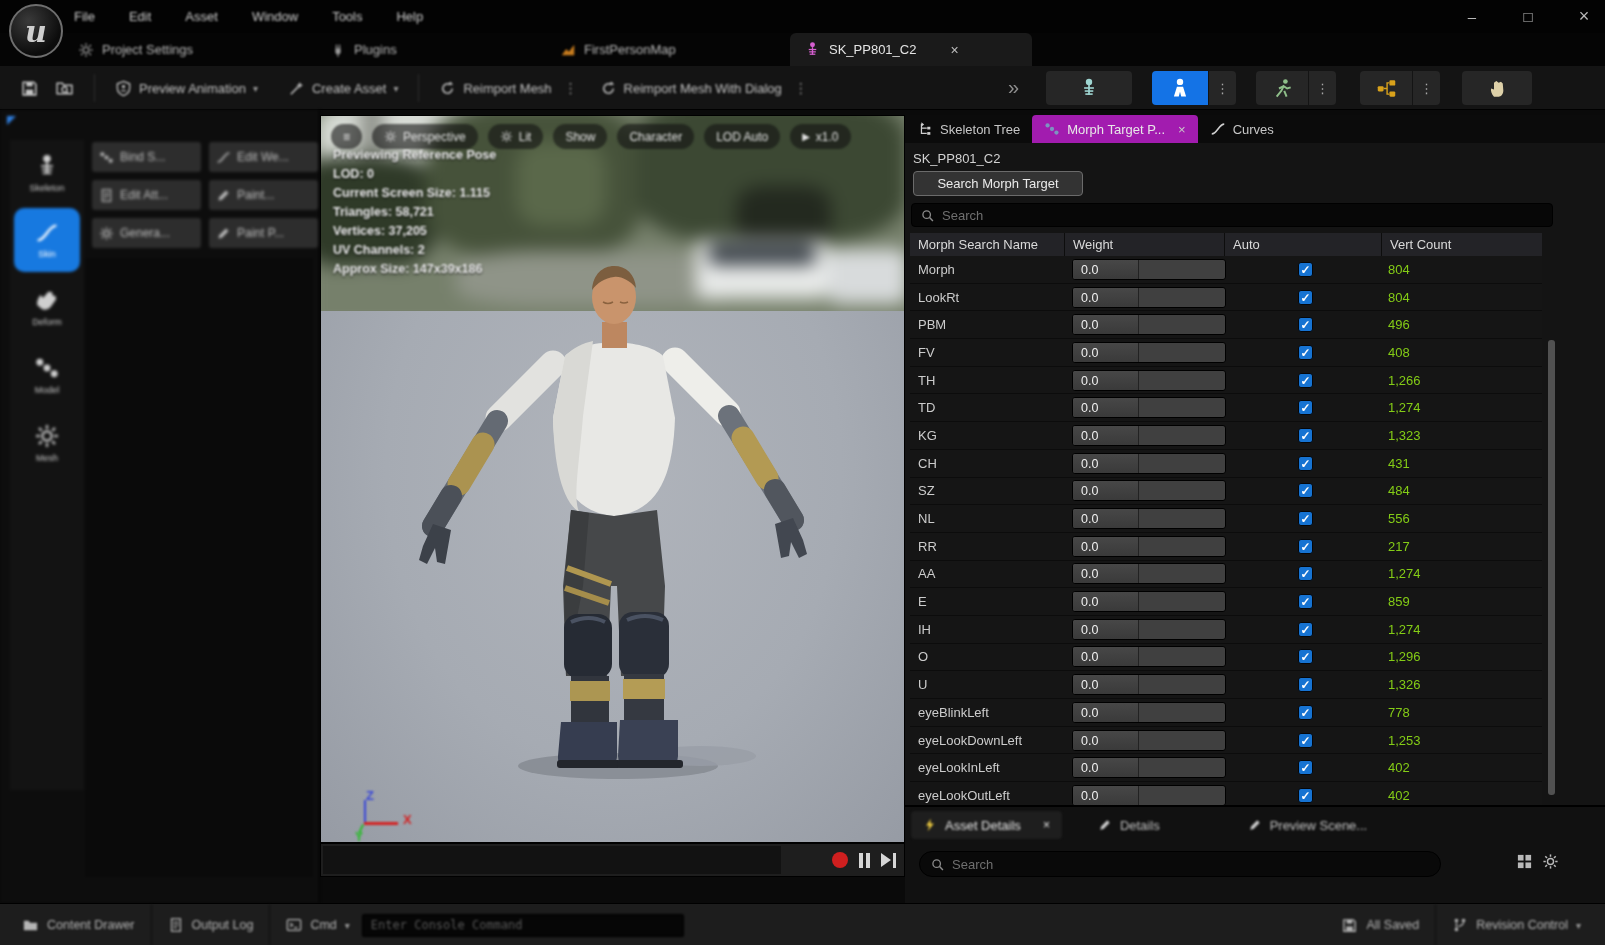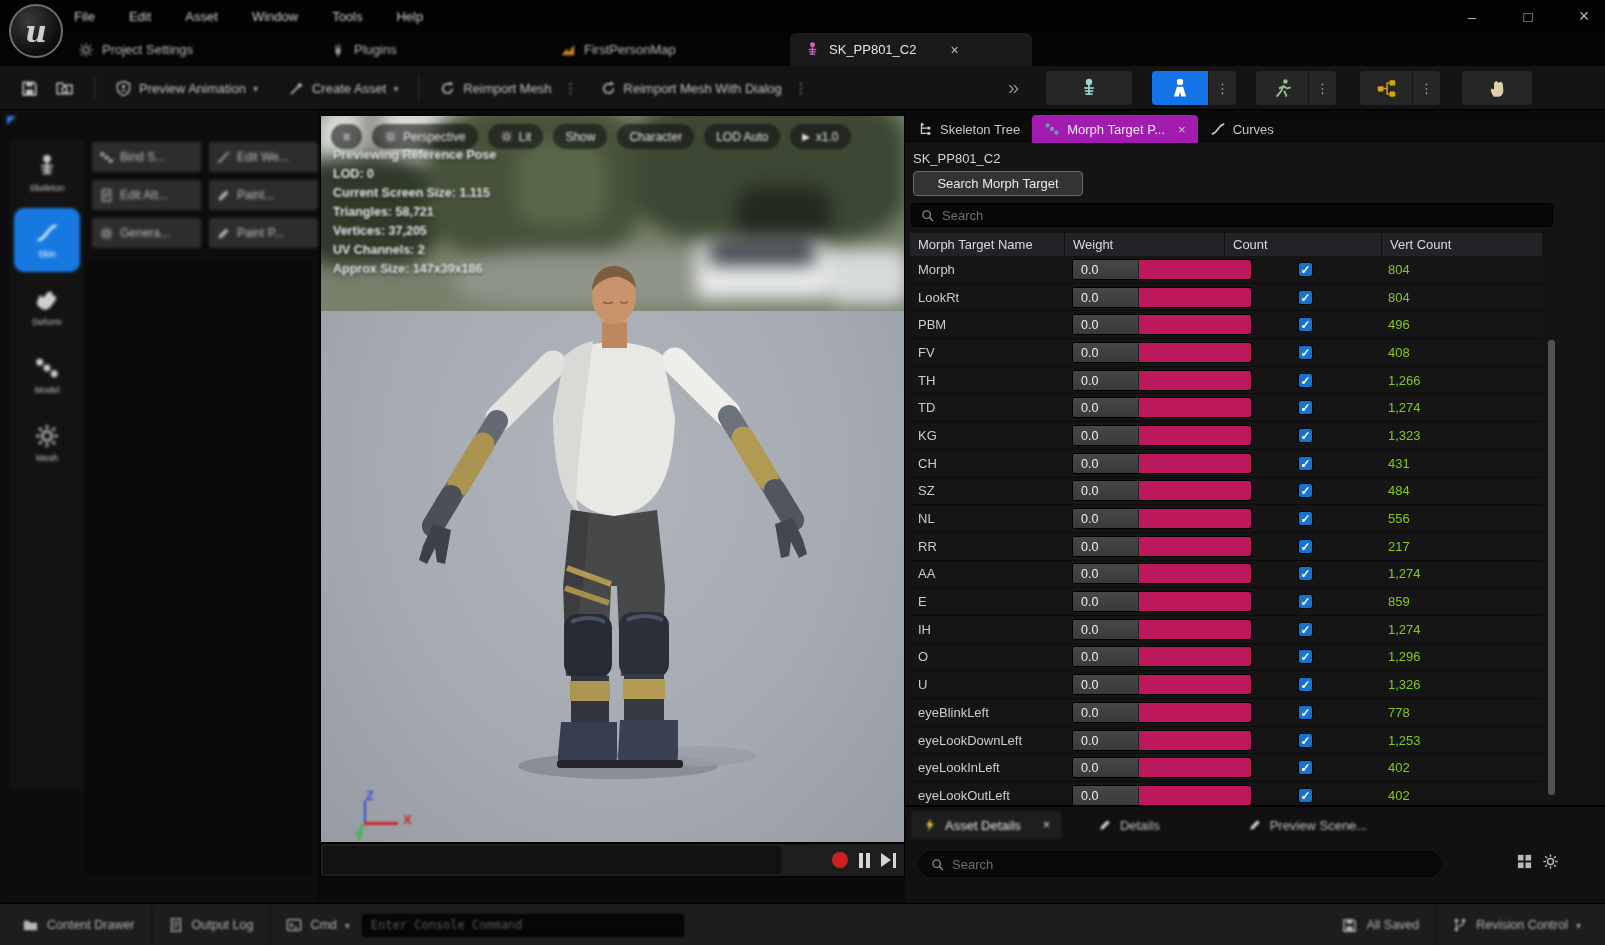--- a/index.html
+++ b/index.html
@@ -92,21 +92,21 @@
   .rp-asset-name { position:absolute; left:8px; top:36px; color:#d2d2d2; font-size:13px; }
   .import-btn { position:absolute; left:8px; top:56px; width:170px; height:25px; background:#333; border:1px solid #6b6b6b; border-radius:4px; color:#eaeaea; font-size:13px; display:flex; align-items:center; justify-content:center; }
   .rp-search { position:absolute; left:6px; top:88px; width:642px; height:24px; background:#070707; border:1px solid #000; border-radius:4px; display:flex; align-items:center; gap:7px; padding:0 8px; }
   .rp-search input, .bp-search input, .console-input { background:transparent; border:none; outline:none; color:#cfcfcf; font-size:13px; width:100%; font-family:"Liberation Sans", sans-serif; }
   .rp-search input::placeholder, .bp-search input::placeholder { color:#6f6f6f; }
   .tbl-header { position:absolute; left:5px; top:118px; width:632px; height:23px; background:#232327; display:grid; grid-template-columns:155px 160px 157px 160px; align-items:center; color:#dadada; font-size:13px; }
   .tbl-header > div { padding-left:8px; border-right:1px solid #0d0d0d; height:23px; line-height:23px; }
   .tbl-rows { position:absolute; left:5px; top:141px; width:632px; height:549px; overflow:hidden; }
   .mrow { display:grid; grid-template-columns:155px 160px 157px 160px; height:27.7px; align-items:center; border-bottom:1px solid #0c0c0c; background:#151515; }
   .mrow .mname { padding-left:8px; color:#cccccc; white-space:nowrap; }
-  .spin { position:relative; width:180px; height:21px; margin-left:7px; background:#be185d; border:1px solid #000; border-radius:3px; overflow:hidden; }
+  .spin { position:relative; width:154px; height:21px; margin-left:7px; background:#404040; border:1px solid #000; border-radius:3px; overflow:hidden; }
   .spin .fill { position:absolute; left:0; top:0; width:66px; height:100%; background:linear-gradient(#474747,#3a3a3a); border-right:1px solid #222; }
   .spin .val { position:absolute; left:8px; top:0; line-height:20px; color:#efefef; font-size:12.5px; }
   .chk { width:15px; height:15px; margin-left:73px; background:#1673d2; border:1px solid #05070a; border-radius:3px; color:#fff; font-size:12px; font-weight:bold; line-height:14px; text-align:center; }
   .vcount { padding-left:6px; color:#84cc16; }
   .rp-scroll { position:absolute; left:643px; top:225px; width:7px; height:455px; background:#515151; border-radius:3px; }
 
   
   .bottom-panel { position:absolute; left:0; top:690px; width:700px; height:98px; background:#111; border-top:2px solid #000; }
   .bp-tabs { position:absolute; left:6px; top:4px; display:flex; align-items:center; gap:24px; height:28px; }
   .bp-tab { display:flex; align-items:center; gap:8px; color:#c2c2c2; padding:0 12px; height:28px; }
@@ -622,23 +622,23 @@
       <div class="import-btn">Search Morph Target</div>
 
       <div class="rp-search">
         <svg class="ic" width="15" height="15" style="color:#8a8a8a; flex:none;">
             <use href="#i-search"></use>
           </svg>
         <input type="text" placeholder="Search" style="">
       </div>
 
       <div class="tbl-header">
-        <div>Morph Target Name</div>
+        <div>Morph Search Name</div>
         <div>Weight</div>
-        <div>Count</div>
+        <div>Auto</div>
         <div style="border-right:none;">Vert Count</div>
       </div>
 
       <div class="tbl-rows">
   <div class="mrow">
     <div class="mname">Morph</div>
     <div>
       <div class="spin">
         <div class="fill"></div>
         <div class="val">0.0</div>

